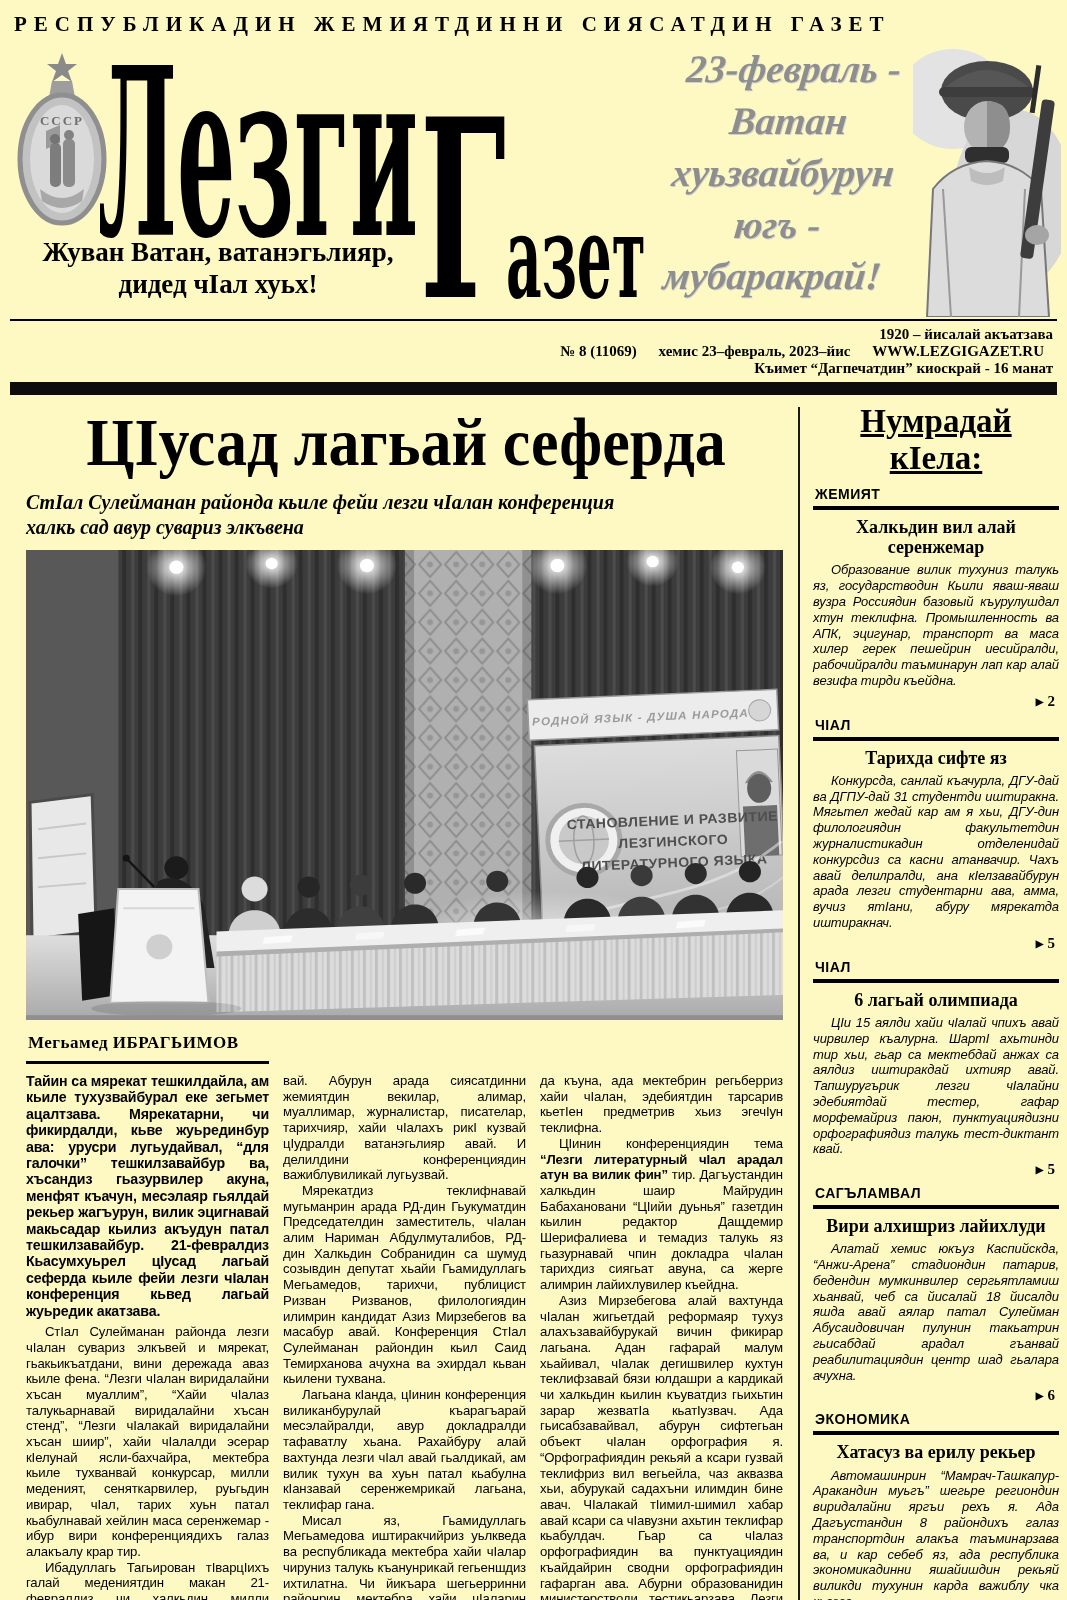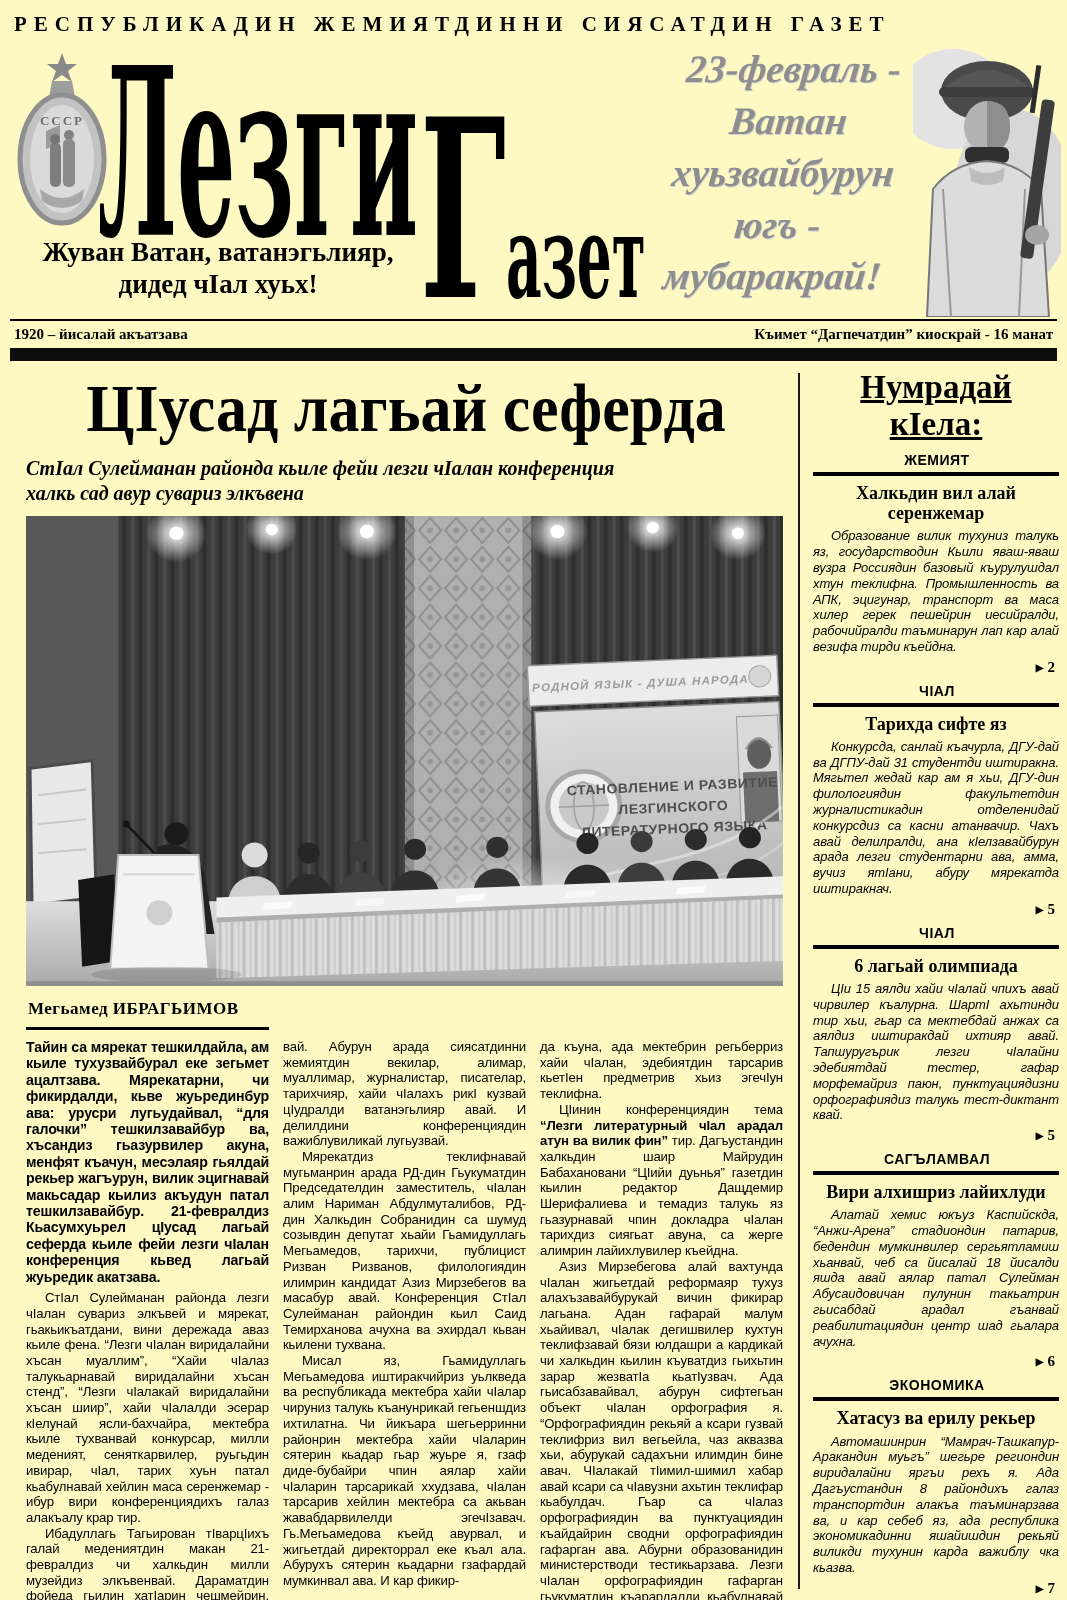--- a/index.html
+++ b/index.html
@@ -15,23 +15,23 @@
   .tagline { position:absolute; left:18px; top:198px; width:400px; text-align:center;
              font-family:"Liberation Serif", serif; font-weight:bold; font-size:27px; line-height:1.18; }
   .holiday { position:absolute; right:4px; top:0; width:425px; height:278px; }
   .holiday-lines { position:absolute; left:0; top:4px; width:290px; text-align:center;
                    font-family:"Liberation Serif", serif; font-style:italic; font-weight:bold;
                    color:#8e8e8e; font-size:39px; line-height:1.33; transform:skewX(-6deg);
                    text-shadow:1px 1px 0 #cfcfcf; }
   .soldier { position:absolute; right:2px; top:0; }
   
   .info-rule { border-top:2px solid #000; margin:0 10px; }
-  .info-row { display:flex; justify-content:space-between; align-items:flex-start;
+  .info-row { display:flex; justify-content:space-between; align-items:flex-end;
               padding:5px 14px 4px; font-family:"Liberation Serif", serif;
-              font-size:15px; font-weight:bold; }
+              font-size:15px; font-weight:bold;flex-direction:column; }
   .info-center span { margin:0 9px; }
   .black-bar { height:13px; background:#0d0d0d; margin:1px 10px 0; }
   
   .content { display:flex; padding:6px 8px 0 26px; height:1228px; }
   .main { width:772px; padding-right:12px; }
   .v-divider { width:2px; background:#1a1a1a; margin-top:6px; }
   .sidebar { flex:1; padding-left:13px; padding-top:2px; }
   .headline { font-family:"Liberation Serif", serif; font-weight:bold; font-size:62px;
               text-align:center; margin:4px 0 8px; letter-spacing:0; transform:scaleY(1.08);
               transform-origin:top; }
@@ -44,21 +44,21 @@
   .body-cols { display:flex; gap:14px; margin-top:9px; height:576px; overflow:hidden; }
   .bcol { width:243px; font-size:13.2px; line-height:15.7px; text-align:justify;
           letter-spacing:-0.15px; }
   .bcol p { text-indent:19px; }
   .bcol p.lede { font-weight:bold; text-indent:0; font-size:14.2px; line-height:16.4px;
                  margin-bottom:5px; }
   
   .sb-title { font-family:"Liberation Serif", serif; font-weight:bold; font-size:33px;
               text-align:center; margin:0 0 6px;text-decoration:underline; }
   .sb-kicker { font-size:14px; font-weight:bold; letter-spacing:0.5px;
-               border-bottom:4px solid #000; padding:3px 0 4px 2px; margin-bottom:7px;text-align:center; }
+               border-bottom:4px solid #000; padding:3px 0 4px 2px; margin-bottom:7px; }
   .sb-head { font-family:"Liberation Serif", serif; font-weight:bold; font-size:18px;
              text-align:center; line-height:1.12; margin:2px 6px 5px; }
   .sb-teaser { font-style:italic; font-size:13px; line-height:15.8px; text-align:justify;
                text-indent:18px; letter-spacing:-0.1px; }
   .sb-pg { text-align:right; font-weight:bold; font-family:"Liberation Serif", serif;
            font-size:15px; padding:4px 4px 4px 0; }
   .sb-pg .arr { font-size:10px; margin-right:4px; position:relative; top:-1px; }
 </style>
 </head>
 <body>
@@ -116,20 +116,25 @@
         <rect x="120" y="26" width="5" height="48" fill="#2c2c2c" transform="rotate(8 122 50)"></rect>
         <ellipse cx="124" cy="196" rx="12" ry="10" fill="#a5a5a5"></ellipse>
         <path d="M56 128 Q74 140 92 128 L90 142 Q74 150 58 142 Z" fill="#bdbdbd"></path>
       </svg>
     </div>
   </div>
 
   <div class="info-rule"></div>
   <div class="info-row">
     <div>1920 – йисалай акъатзава</div>
+    <div class="info-center">
+      <span>№ 8 (11069)</span>
+      <span>хемис 23–февраль, 2023–йис</span>
+      <span>WWW.LEZGIGAZET.RU</span>
+    </div>
     <div>Къимет “Дагпечатдин” киоскрай - 16 манат</div>
   </div>
   <div class="black-bar"></div>
 
   <div class="content">
 
     <div class="main">
       <h1 class="headline">ЦIусад лагьай сеферда</h1>
       <div class="subtitle">
         <div>СтIал Сулейманан районда кьиле фейи лезги чIалан конференция</div>
@@ -266,20 +271,21 @@
 
       <div class="body-cols">
         <div class="bcol">
           <p class="lede">Тайин са мярекат тешкилдайла, ам кьиле тухузвайбурал еке зегьмет ацалтзава. Мярекатарни, чи фикирдалди, кьве жуьрединбур ава: урусри лугьудайвал, “для галочки” тешкилзавайбур ва, хъсандиз гьазурвилер акуна, менфят къачун, месэлаяр гьялдай рекьер жагъурун, вилик эцигнавай макьсадар кьилиз акъудун патал тешкилзавайбур. 21-февралдиз Кьасумхуьрел цIусад лагьай сеферда кьиле фейи лезги чIалан конференция кьвед лагьай жуьредик акатзава.</p>
           <p>СтIал Сулейманан районда лезги чIалан сувариз элкъвей и мярекат, гьакьикъатдани, вини дережада аваз кьиле фена. “Лезги чIалан виридалайни хъсан муаллим”, “Хайи чIалаз талукьарнавай виридалайни хъсан стенд”, “Лезги чIалакай виридалайни хъсан шиир”, хайи чIалалди эсерар кIелунай ясли-бахчайра, мектебра кьиле тухванвай конкурсар, милли меденият, сеняткарвилер, руьгьдин ивирар, чIал, тарих хуьн патал кьабулнавай хейлин маса серенжемар - ибур вири конференциядихъ галаз алакъалу крар тир.</p>
           <p>Ибадуллагь Тагьирован тIварцIихъ галай медениятдин макан 21-февралдиз чи халкьдин милли музейдиз элкъвенвай. Дараматдин фойеда гьилин хатIарин чешмейрин, шаирринни гьикаятчийрин ктабрин, тарихдин, милли сеняткарвилерин выставкаяр кардик кутунвай. Ина Дагъустандин жуьреба-жуьре районрайни шегьеррай цIудралди мугьманар кIватI хьан-</p>
         </div>
         <div class="bcol">
           <p style="text-indent:0">вай. Абурун арада сиясатдинни жемиятдин векилар, алимар, муаллимар, журналистар, писателар, тарихчияр, хайи чIалахъ рикI кузвай цIудралди ватанэгьлияр авай. И делилдини конференциядин важиблувиликай лугьузвай.</p>
           <p>Мярекатдиз теклифнавай мугьманрин арада РД-дин Гьукуматдин Председателдин заместитель, чIалан алим Нариман Абдулмуталибов, РД-дин Халкьдин Собранидин са шумуд созывдин депутат хьайи Гьамидуллагь Мегьамедов, тарихчи, публицист Ризван Ризванов, филологиядин илимрин кандидат Азиз Мирзебегов ва масабур авай. Конференция СтIал Сулейманан райондин кьил Саид Темирханова ачухна ва эхирдал кьван кьилени тухвана.</p>
+          <p>Лагьана кIанда, цIинин конференция виликанбурулай къарагъарай месэлайралди, авур докладралди тафаватлу хьана. Рахайбуру алай вахтунда лезги чIал авай гьалдикай, ам вилик тухун ва хуьн патал кьабулна кIанзавай серенжемрикай лагьана, теклифар гана.</p>
           <p>Мисал яз, Гьамидуллагь Мегьамедова иштиракчийриз уьлкведа ва республикада мектебра хайи чIалар чируниз талукь къанунрикай гегьеншдиз ихтилатна. Чи йикъара шегьерринни районрин мектебра хайи чIаларин сятерин кьадар гьар жуьре я, гзаф диде-бубайри чпин аялар хайи чIаларин тарсарикай ххудзава, чIалан тарсарив хейлин мектебра са акьван жавабдарвилелди эгечIзавач. Гь.Мегьамедова къейд авурвал, и жигьетдай директоррал еке къал ала. Абурухъ сятерин кьадарни гзафардай мумкинвал ава. И кар фикир-</p>
         </div>
         <div class="bcol">
           <p style="text-indent:0">да къуна, ада мектебрин регьберриз хайи чIалан, эдебиятдин тарсарив кьетIен предметрив хьиз эгечIун теклифна.</p>
           <p><span>ЦIинин конференциядин тема </span><b>“Лезги литературный чIал арадал атун ва вилик фин”</b><span> тир. Дагъустандин халкьдин шаир Майрудин Бабахановани “ЦIийи дуьнья” газетдин кьилин редактор Дащдемир Шерифалиева и темадиз талукь яз гьазурнавай чпин докладра чIалан тарихдиз сиягьат авуна, са жерге алимрин лайихлувилер къейдна.</span></p>
           <p>Азиз Мирзебегова алай вахтунда чIалан жигьетдай реформаяр тухуз алахъзавайбурукай вичин фикирар лагьана. Адан гафарай малум хьайивал, чIалак дегишвилер кухтун теклифзавай бязи юлдашри а кардикай чи халкьдин кьилин къуватдиз гьихьтин зарар жезватIа кьатIузвач. Ада гьисабзавайвал, абурун сифтегьан объект чIалан орфография я. “Орфографиядин рекьяй а ксари гузвай теклифриз вил вегьейла, чаз аквазва хьи, абурукай садахъни илимдин бине авач. ЧIалакай тIимил-шимил хабар авай ксари са чIавузни ахьтин теклифар кьабулдач. Гьар са чIалаз орфографиядин ва пунктуациядин къайдайрин сводни орфографиядин гафарган ава. Абурни образованидин министерстводи тестикьарзава. Лезги чIалан орфографиядин гафарган гьукуматдин къарардалди кьабулнавай документ я. Гьукуматдин къанунар чIурун тахсиркарвал яз гьисабдай хьиз, орфографиядин къайдаяр чIурунни тахсиркарвал я...”, - лагьана ада.</p>
 
         </div>
       </div>
     </div>

